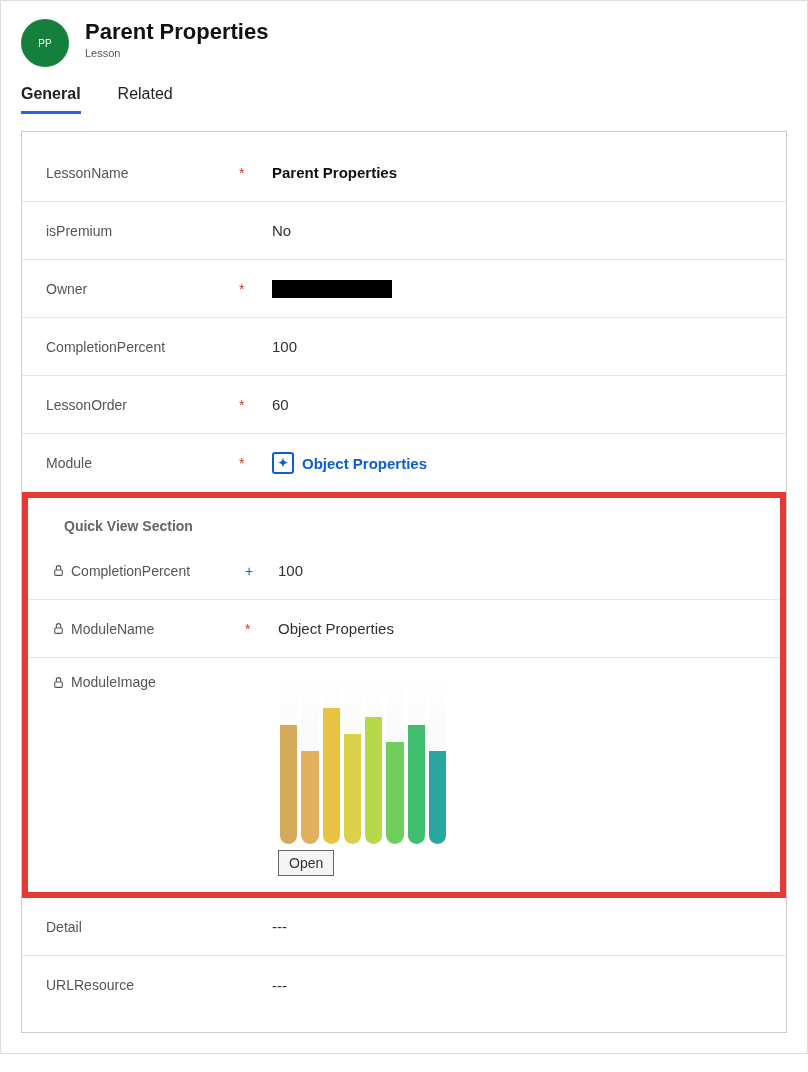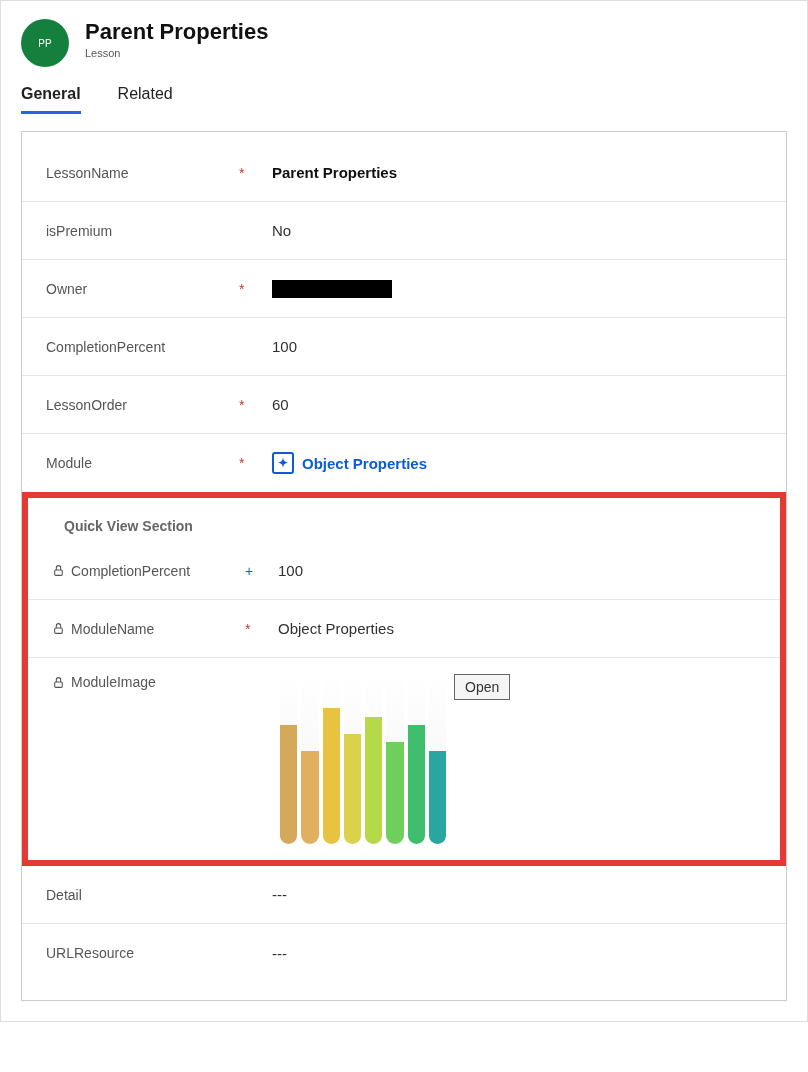--- a/index.html
+++ b/index.html
@@ -67,21 +67,21 @@
     outline: 6px solid #e53935;
     padding-top: 8px;
   }
   .section-title {
     padding: 12px 29px 8px 36px;
     color: #666; font-weight: 600;
   }
   .highlight .row { padding: 16px 24px; }
   .highlight .label-cell { padding-left: 0; }
   .image-box {
-    display: flex; gap: 6px; align-items: flex-start;
+    display: flex; flex-direction: column; gap: 6px; align-items: flex-start;
   }
   .module-img {
     width: 170px; height: 170px;
     display: flex;
   }
   .tube {
     flex: 1; margin: 0 2px; border-radius: 5px 5px 10px 10px;
     background: linear-gradient(to top, rgba(0,0,0,0.05), rgba(255,255,255,0.4));
     position: relative; overflow: hidden;
   }

